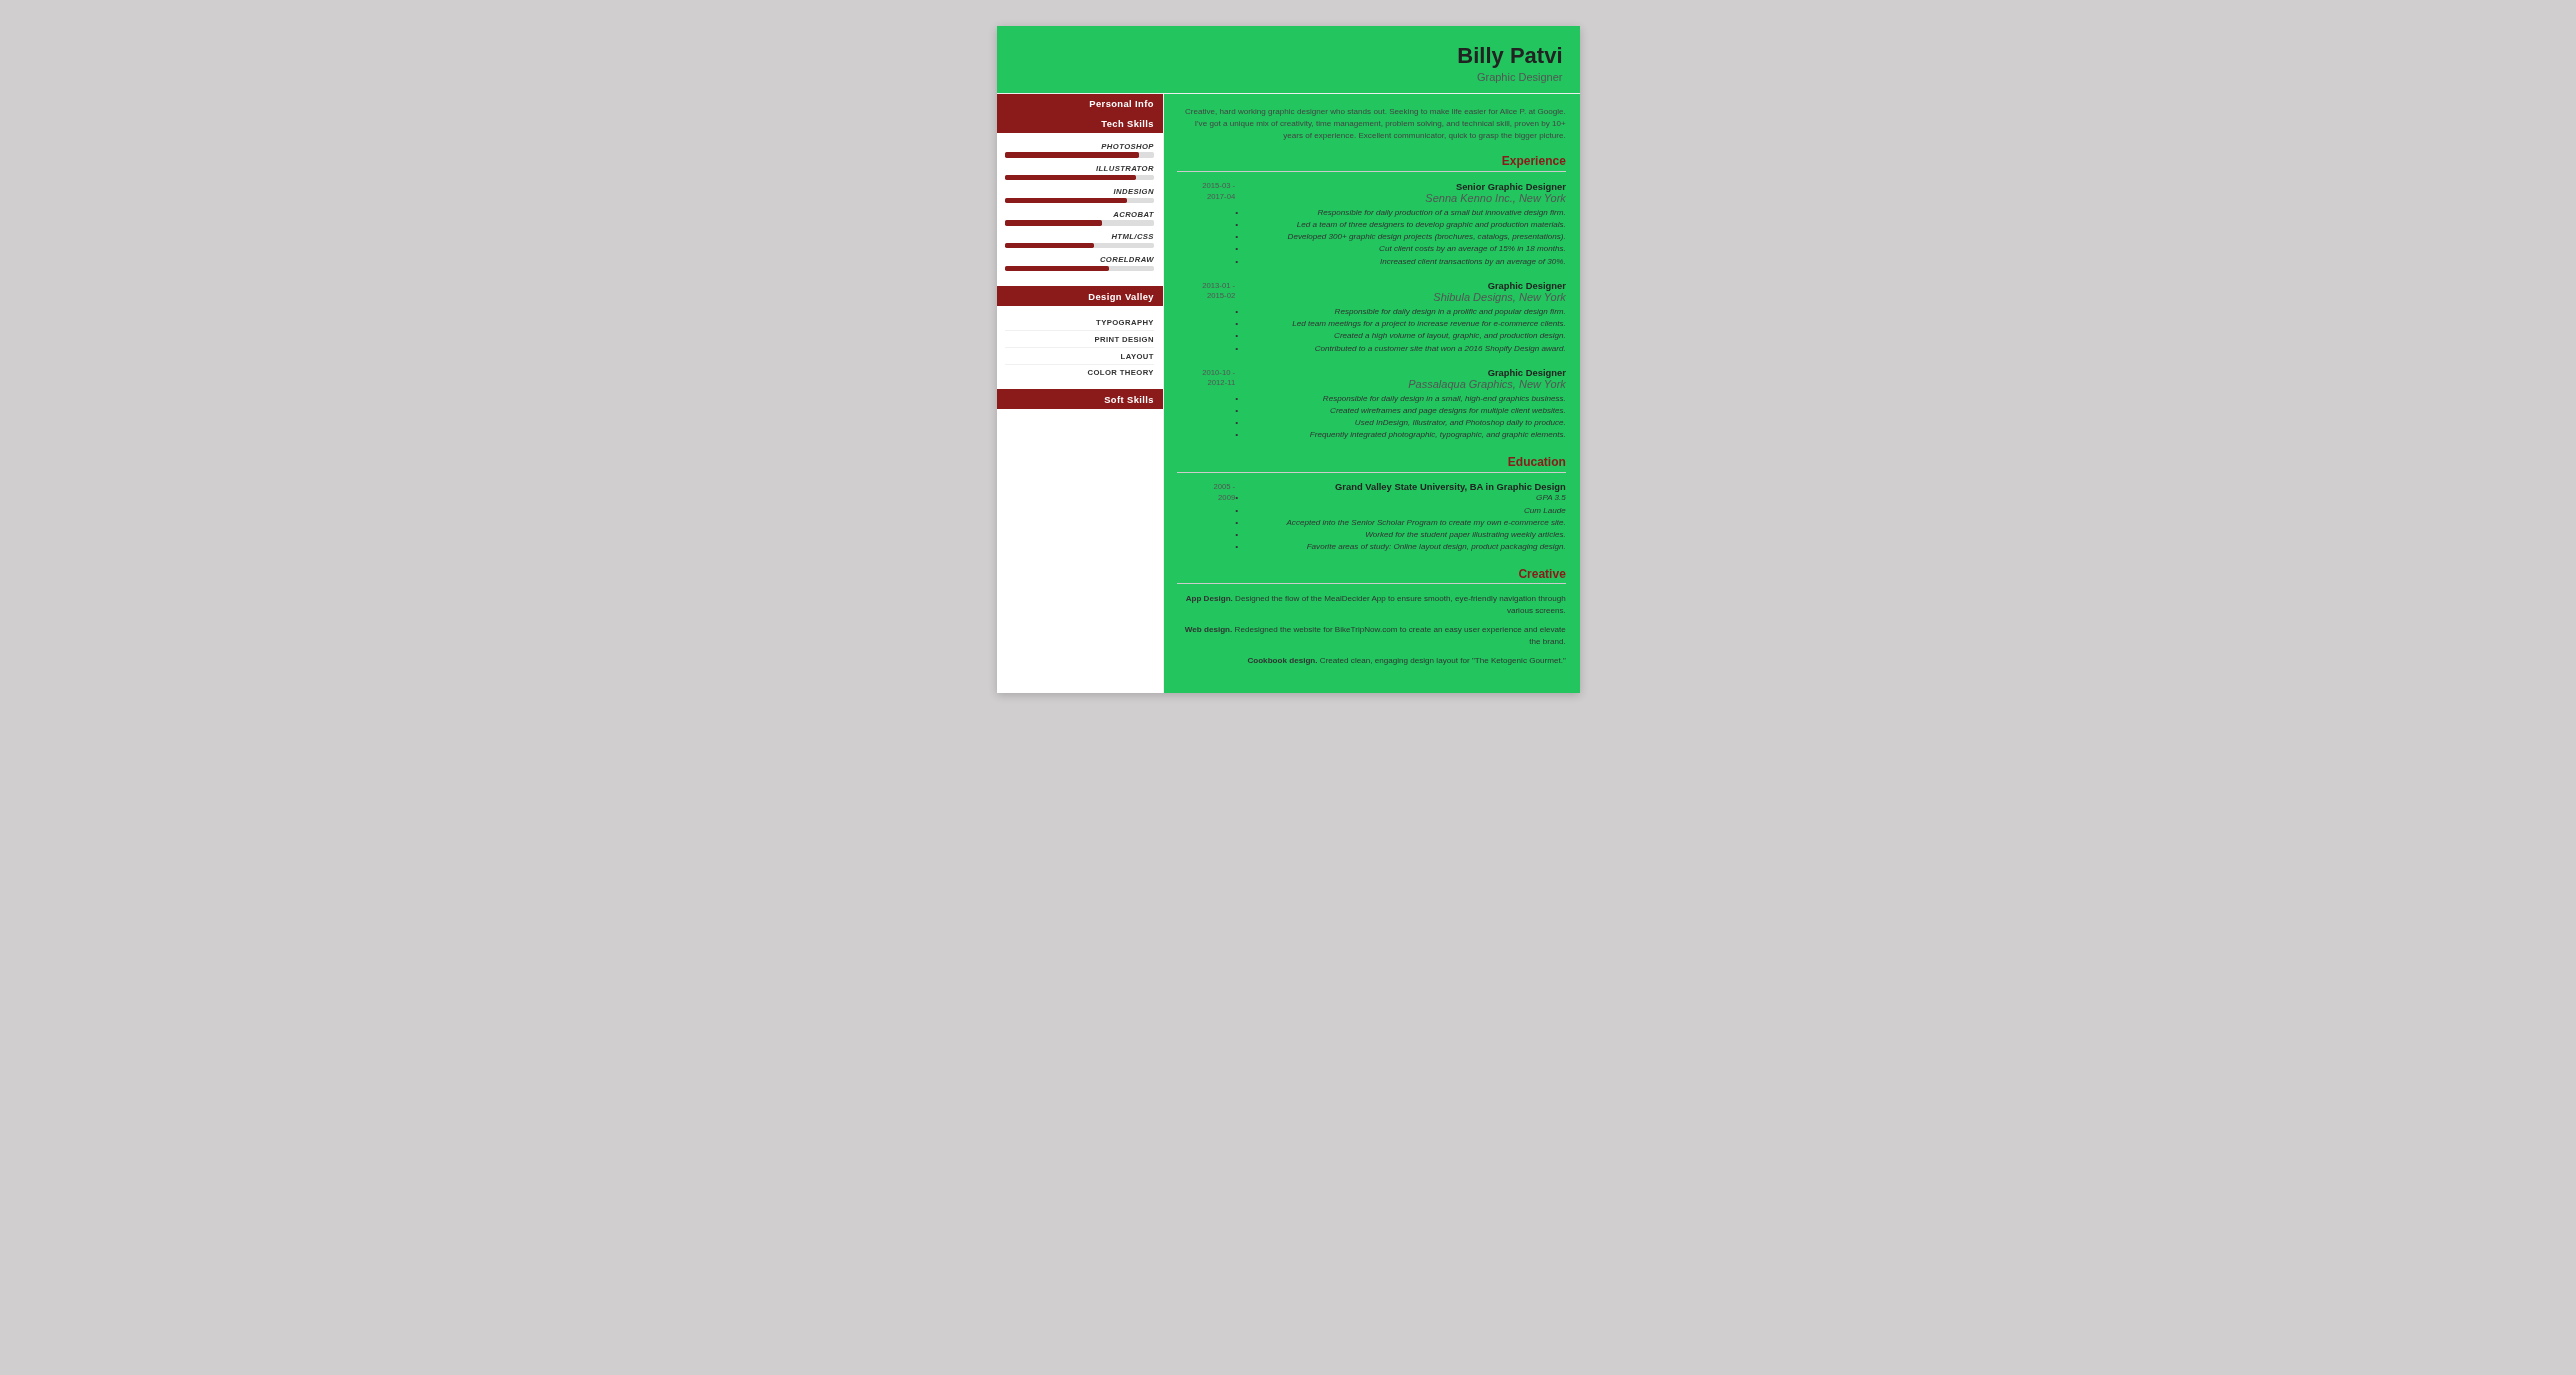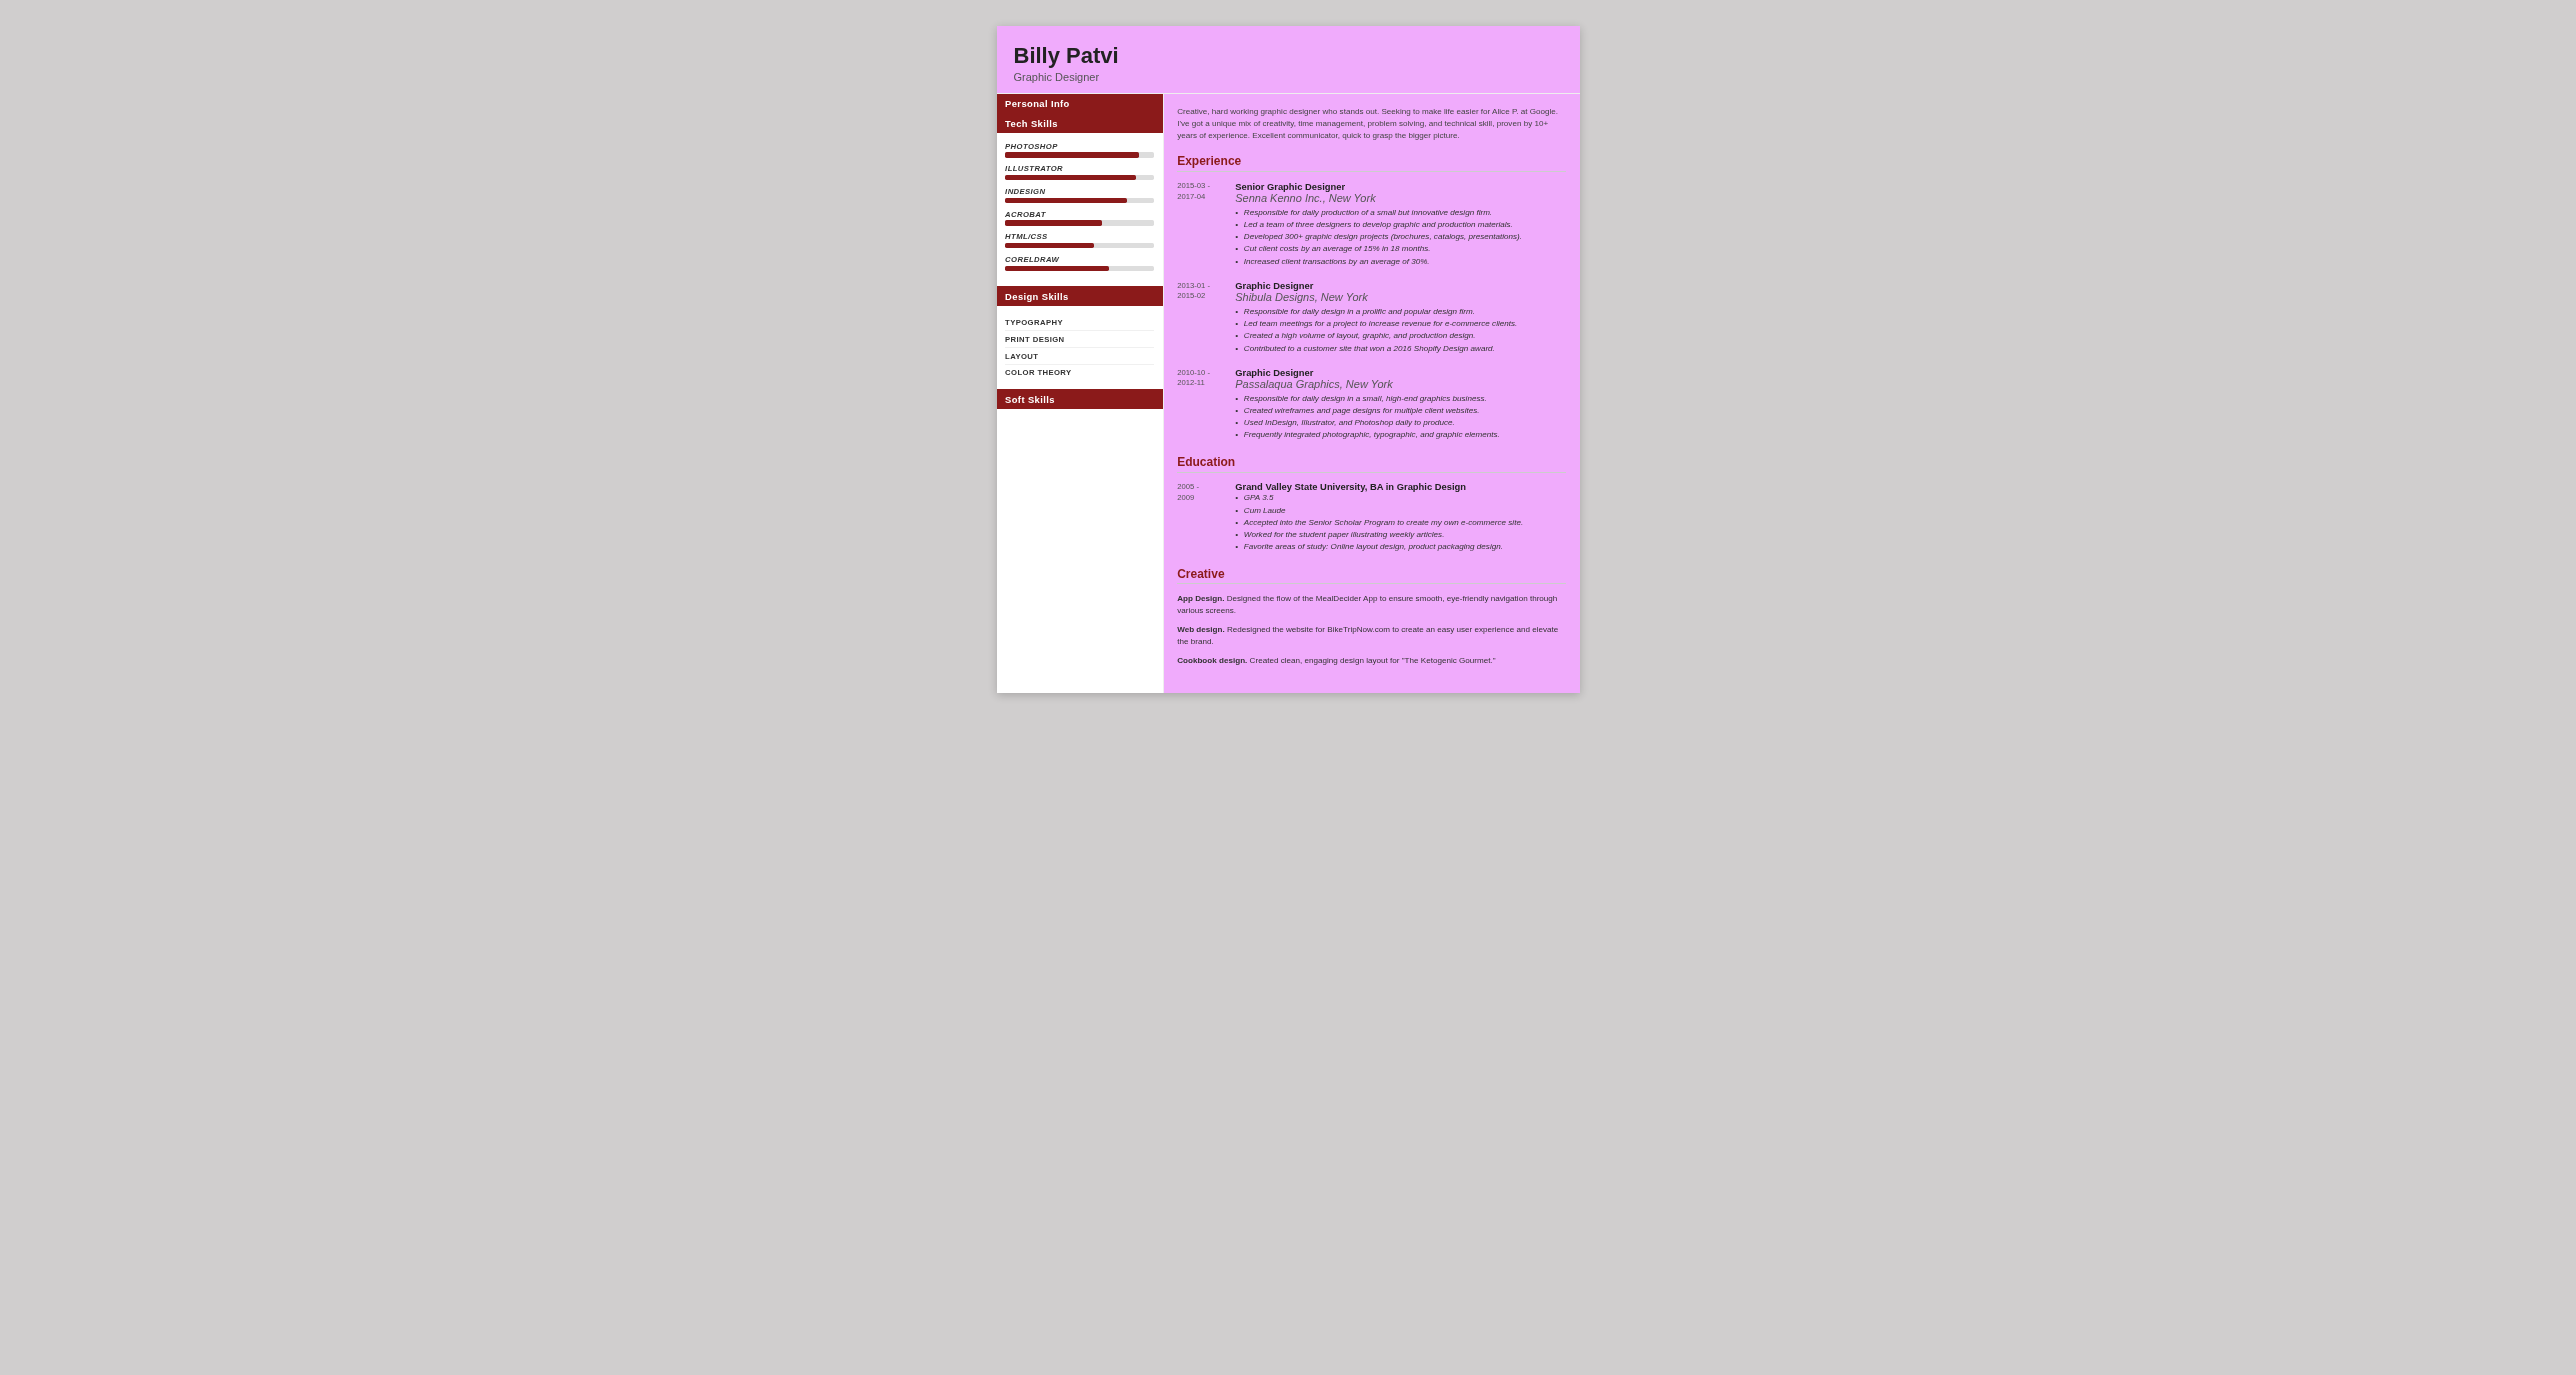--- a/index.html
+++ b/index.html
@@ -6,25 +6,26 @@
     body {
       background: #d0cece;
       display: flex;
       justify-content: center;
       align-items: flex-start;
       min-height: 100vh;
       padding: 26px 17px;
       font-family: Arial, sans-serif;
     }
     .resume-wrapper {
-      background: #f0abfc;
+      background: #22c55e;
       width: 583px;
       box-shadow: 0 1.7px 8.6px rgba(0,0,0,0.2);
       display: flex;
       flex-direction: column;
+      text-align: right;
     }
     
     .header {
       padding: 17px 17px 10.3px 17px;
       border-bottom: 0.9px solid #eee;
     }
     .header-name {
       font-size: 22px;
       font-weight: bold;
       color: #222;
@@ -246,21 +247,21 @@
       </div>
     </div>
           <div class="skill-item">
       <div class="skill-name">CORELDRAW</div>
       <div class="skill-bar-bg">
         <div class="skill-bar-fill" style="width:70%"></div>
       </div>
     </div>
         </div>
 
-      <div class="section-header">Design Skills</div>
+      <div class="section-header">Design Valley</div>
       <div class="sidebar-section" id="design-skills-container">
           <div class="design-skill">TYPOGRAPHY</div>
           <div class="design-skill">PRINT DESIGN</div>
           <div class="design-skill">LAYOUT</div>
           <div class="design-skill">COLOR THEORY</div>
         </div>
 
       <div class="section-header">Soft Skills</div>
 
     </div>

